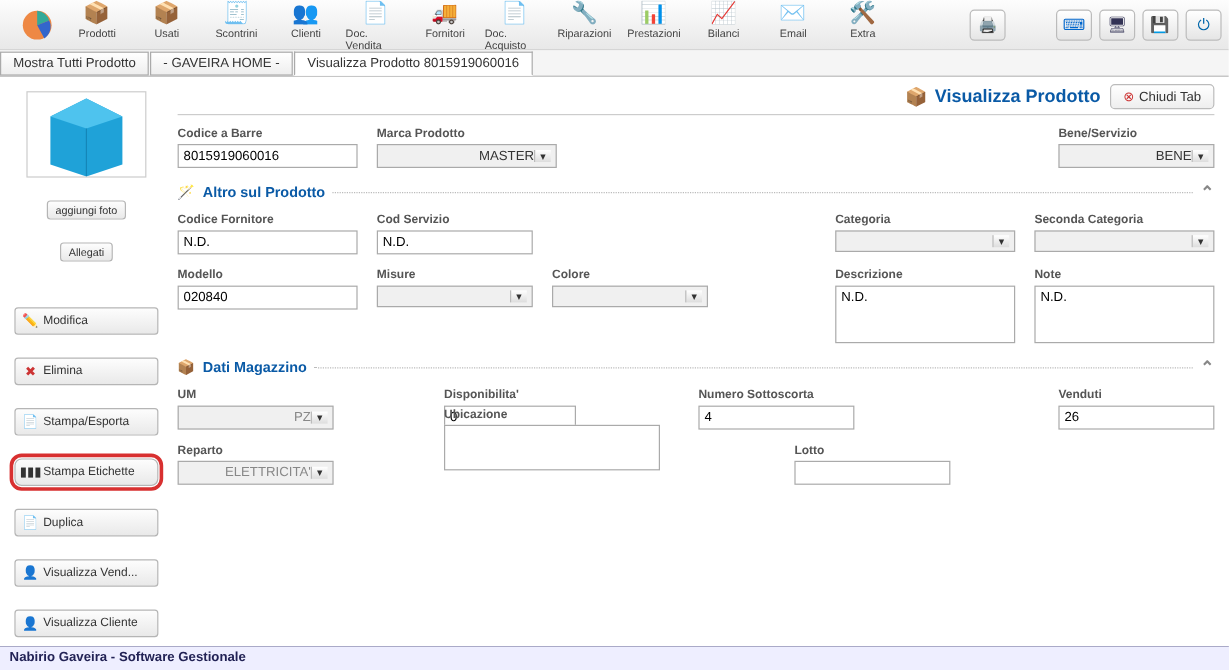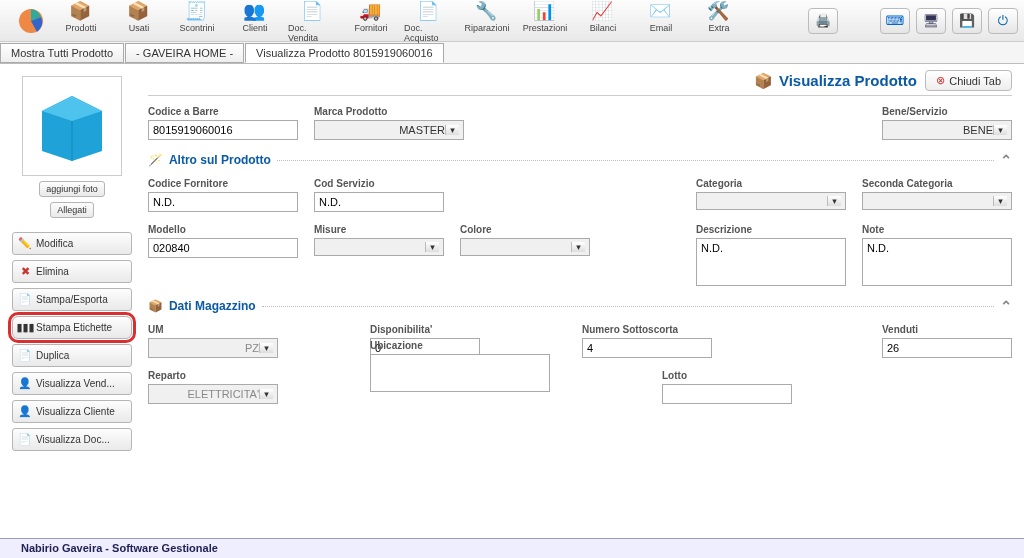--- a/index.html
+++ b/index.html
@@ -11,21 +11,21 @@
 .tb-item { display: flex; flex-direction: column; align-items: center; width: 50px; cursor: pointer; font-size: 9px; color: #444; }
 .tb-item .ico { width: 24px; height: 24px; display:flex; align-items:center; justify-content:center; font-size:18px; }
 .tb-right { margin-left: auto; display:flex; gap:6px; align-items:center; }
 .tb-right .rbtn { width:30px; height:26px; border:1px solid #bbb; border-radius:4px; background:linear-gradient(#fff,#e5e5e5); display:flex; align-items:center; justify-content:center; font-size:13px; color:#335; cursor:pointer; }
 
 .tabs { height: 22px; background:#f5f5f5; display:flex; border-bottom:1px solid #bbb; }
 .tab { padding: 3px 10px; border:1px solid #aaa; margin:1px 1px 0 0; background:linear-gradient(#fff,#eee); font-size:11px; cursor:pointer; }
 .tab.active { background:#fff; border-bottom:1px solid #fff; font-weight:normal; }
 
 .main { display:flex; height: calc(100% - 42px - 22px - 20px); }
-.sidebar { width: 144px; padding: 6px; display:flex; flex-direction:column; align-items:center; gap:5px; }
+.sidebar { width: 144px; padding: 6px; display:flex; flex-direction:column; align-items:center; gap:19px; }
 .prod-img { width: 100px; height: 100px; border:1px solid #ccc; background:#fff; display:flex; align-items:center; justify-content:center; margin-top:6px; }
 .sbtn { width: 120px; padding:4px 6px; border:1px solid #b5b5b5; border-radius:3px; background:linear-gradient(#fdfdfd,#e9e9e9); font-size:10px; cursor:pointer; display:flex; align-items:center; gap:4px; }
 .sbtn.sm { width:auto; font-size:9px; padding:2px 6px; }
 .sbtn.highlight { outline: 3px solid #d83030; outline-offset: 1px; border-radius:6px; }
 .sicon { width:13px; height:13px; display:inline-flex; align-items:center; justify-content:center; font-size:11px; }
 
 .content { flex:1; overflow-y:auto; padding: 6px 12px 0 4px; }
 .header-row { display:flex; align-items:center; justify-content:flex-end; border-bottom:1px solid #ccc; padding-bottom:4px; margin-bottom:10px; gap:8px; }
 .header-title { color:#0a5aa6; font-weight:bold; font-size:15px; display:flex; align-items:center; gap:6px; }
 .chiudi { padding:3px 10px; border:1px solid #bbb; border-radius:4px; background:linear-gradient(#fff,#eee); font-size:11px; cursor:pointer; display:flex; align-items:center; gap:4px; }
@@ -35,21 +35,21 @@
 .field label { font-size:10px; font-weight:bold; color:#555; }
 input[type=text], .combo, textarea { border:1px solid #aaa; padding:3px 4px; font-size:11px; background:#fff; }
 .combo { display:flex; align-items:center; justify-content:flex-end; background:#f0f0f0; }
 .combo .arrow { width:14px; text-align:center; border-left:1px solid #bbb; background:linear-gradient(#fff,#ddd); font-size:9px; }
 textarea { resize:none; height:48px; }
 
 .section-hdr { display:flex; align-items:center; gap:6px; color:#0a5aa6; font-weight:bold; font-size:12px; margin: 4px 0 10px 0; }
 .section-hdr .line { flex:1; border-bottom:1px dotted #bbb; }
 .section-hdr .collapse { color:#888; cursor:pointer; font-size:14px; }
 
-.footer { position:fixed; bottom:0; left:0; width:1024px; height:20px; background:#eef; border-top:1px solid #99b; font-size:11px; color:#225; padding:3px 21px; font-weight:bold; }
+.footer { position:fixed; bottom:0; left:0; width:1024px; height:20px; background:#eef; border-top:1px solid #99b; font-size:11px; color:#225; padding:3px 8px; font-weight:bold; }
 </style>
 </head>
 <body>
 
 <div class="toolbar">
   <div class="tb-left">
     <svg width="28" height="28" viewBox="0 0 28 28">
         <circle cx="14" cy="14" r="12" fill="#e84"></circle>
         <path d="M14 14 L14 2 A12 12 0 0 1 24 10 Z" fill="#3a9"></path>
         <path d="M14 14 L24 10 A12 12 0 0 1 20 25 Z" fill="#36c"></path>

